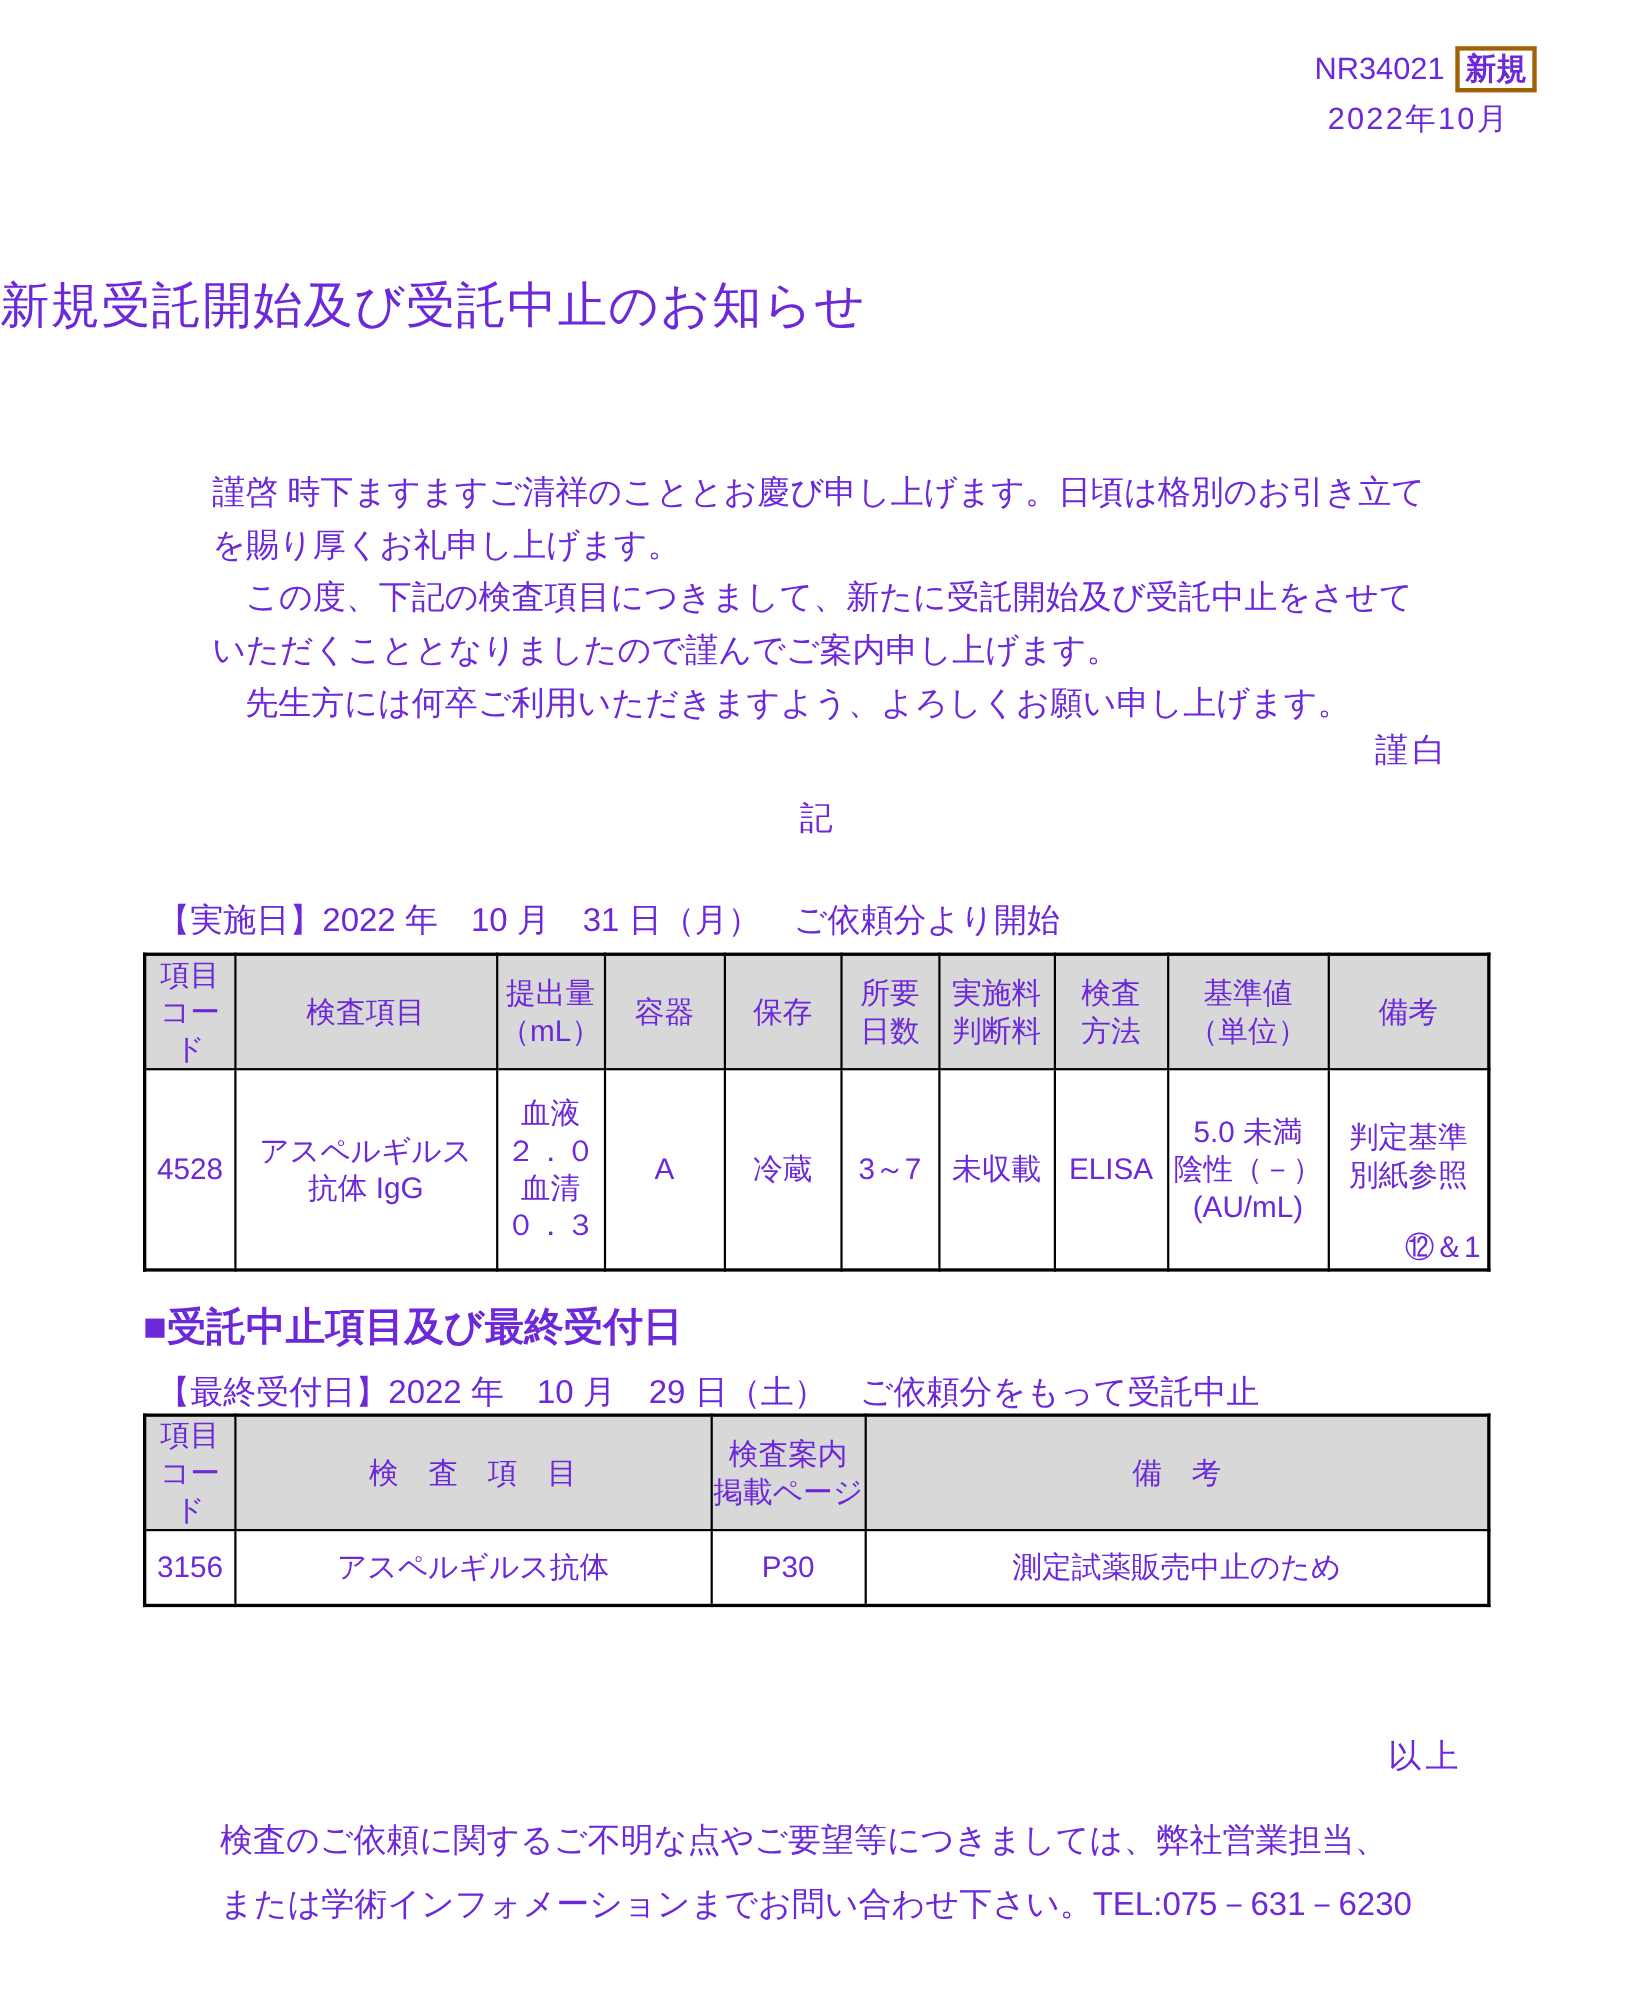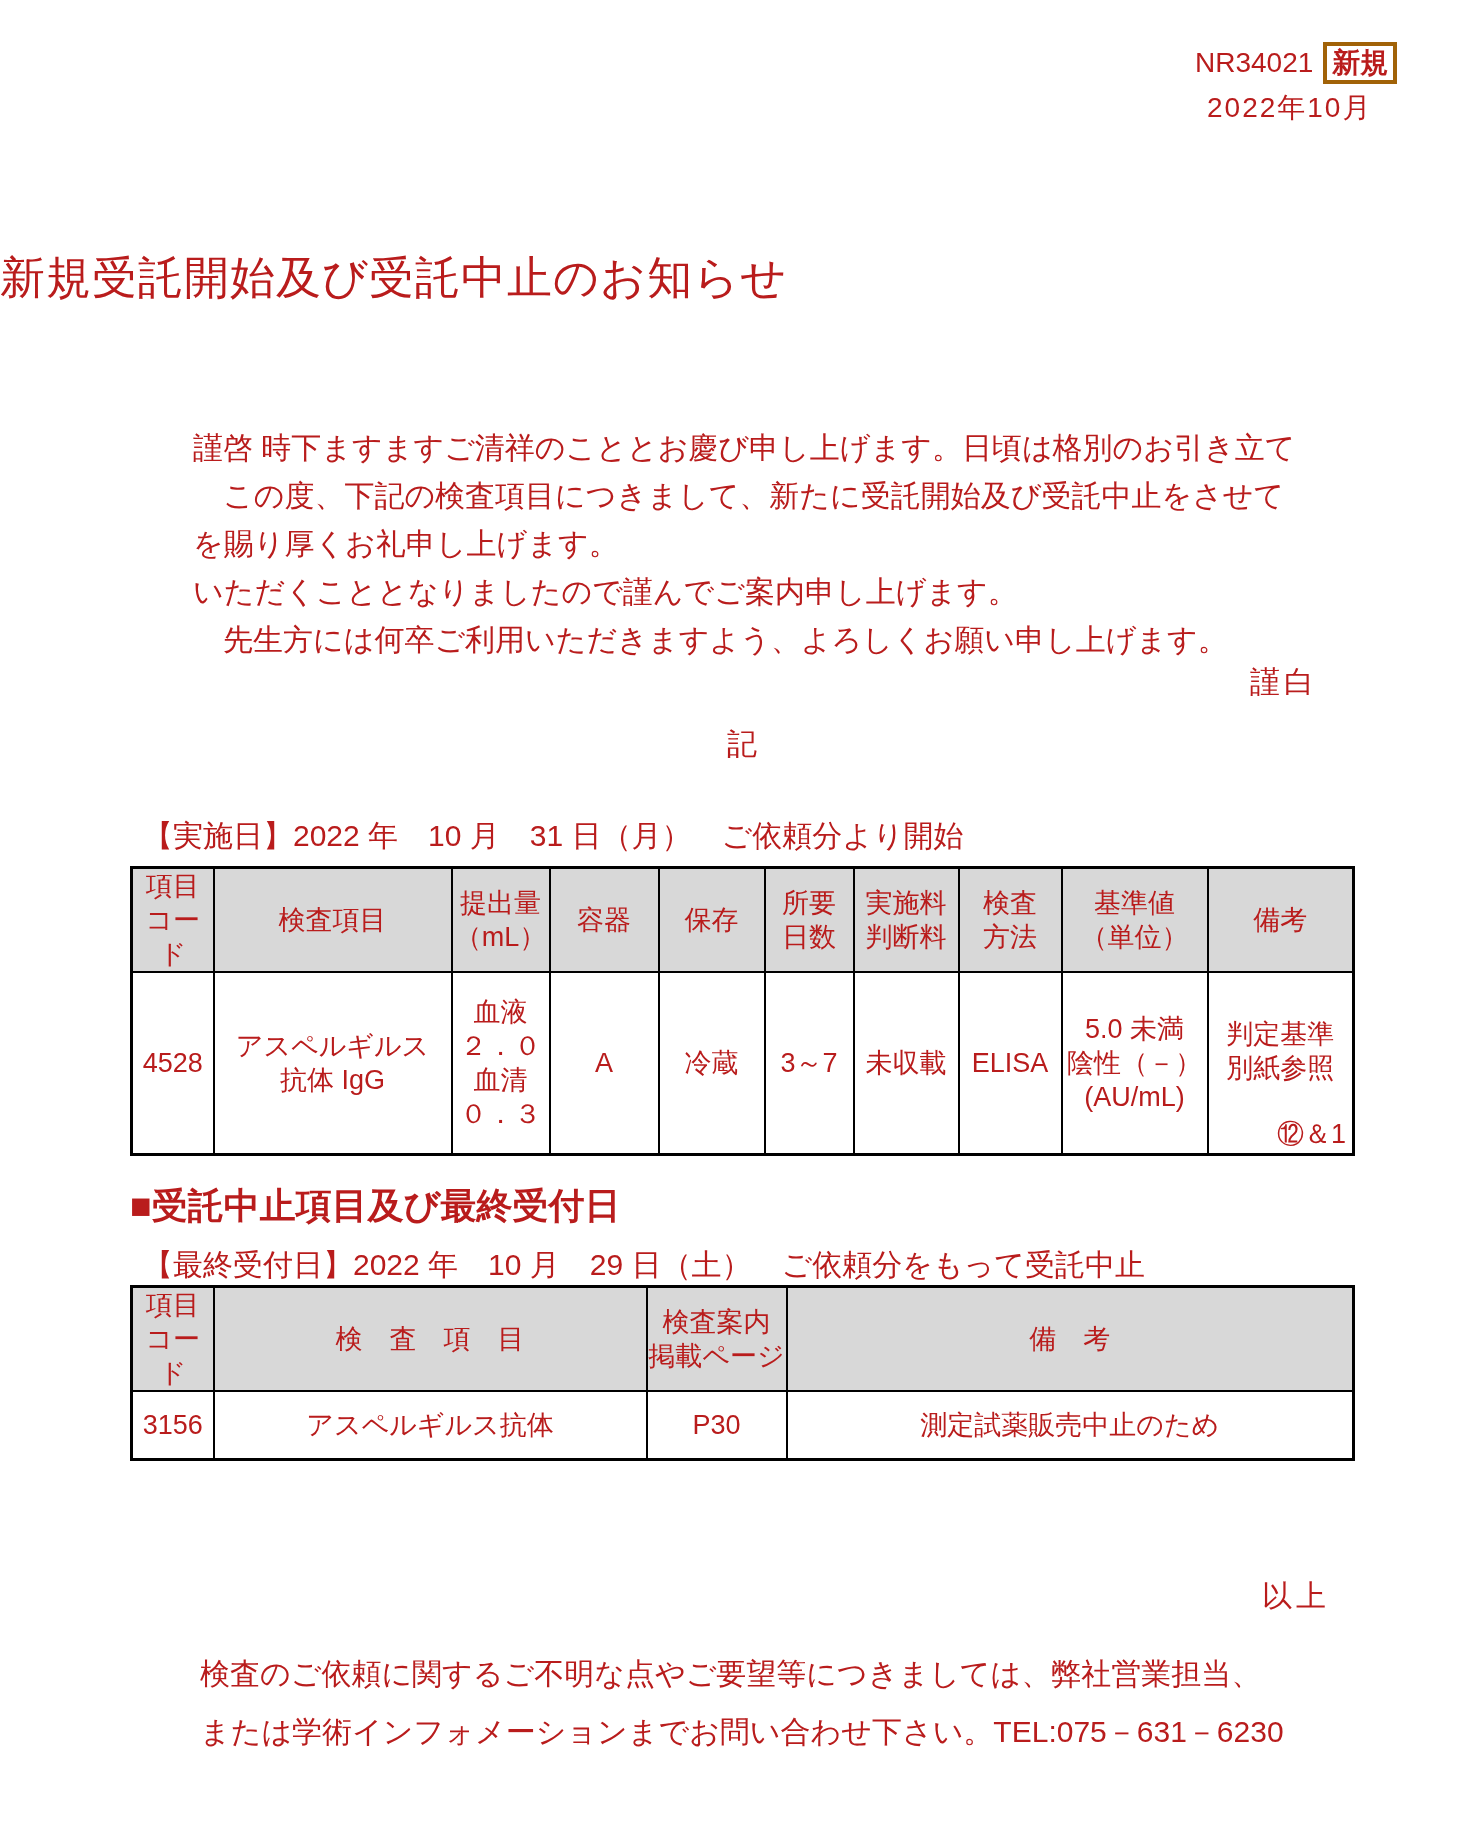--- a/index.html
+++ b/index.html
@@ -1,21 +1,21 @@
 <!DOCTYPE html>
 <html lang="ja"><head>
 <meta charset="utf-8">
 <style>
   html,body { margin:0; padding:0; background:#888; }
   .page {
     position:relative;
     width:1484px; height:1831px;
     margin:0 auto;
     background:#ffffff;
-    color:#b91c1c;
+    color:#6d28d9;
     font-family:"Liberation Sans","DejaVu Sans",sans-serif;
     overflow:hidden;
   }
   
   .ref-block { position:absolute; top:42px; left:1195px; font-size:28px; line-height:40px; }
   .ref-line1 { display:flex; align-items:center; gap:10px; }
   .stamp-box { border:4px solid #a16207; padding:0 5px; font-weight:bold; line-height:34px; }
   .ref-line2 { margin-left:12px; letter-spacing:2px; margin-top:4px; }
 
   
@@ -74,22 +74,22 @@
       <span>NR34021</span>
       <span class="stamp-box">新規</span>
     </div>
     <div class="ref-line2">2022年10月</div>
   </div>
 
   <div class="doc-title">新規受託開始及び受託中止のお知らせ</div>
 
   <div class="greeting">
     <div>謹啓 時下ますますご清祥のこととお慶び申し上げます。日頃は格別のお引き立て</div>
+    <div>を賜り厚くお礼申し上げます。</div>
     <div>　この度、下記の検査項目につきまして、新たに受託開始及び受託中止をさせて</div>
-    <div>を賜り厚くお礼申し上げます。</div>
     <div>いただくこととなりましたので謹んでご案内申し上げます。</div>
     <div>　先生方には何卒ご利用いただきますよう、よろしくお願い申し上げます。</div>
   </div>
 
   <div class="closing">謹白</div>
   <div class="record-mark">記</div>
 
   <div class="date-line date1">【実施日】2022 年　10 月　31 日（月）　ご依頼分より開始</div>
 
   <table class="t1">

